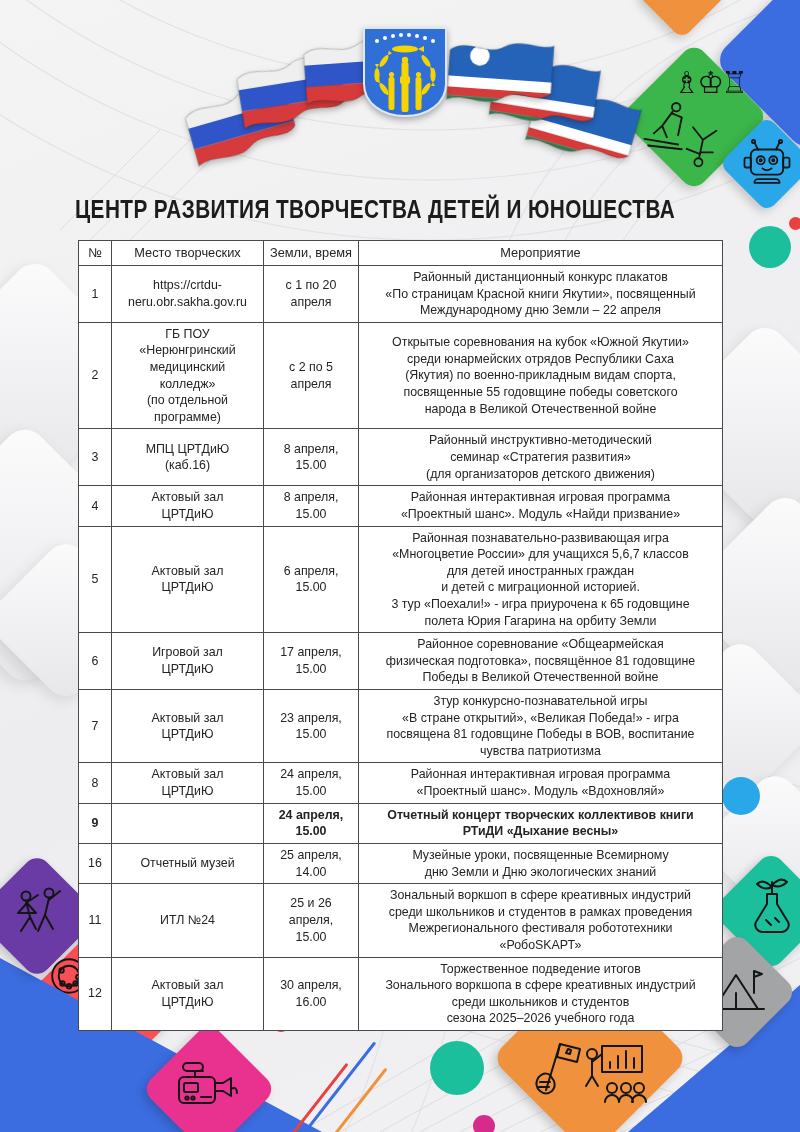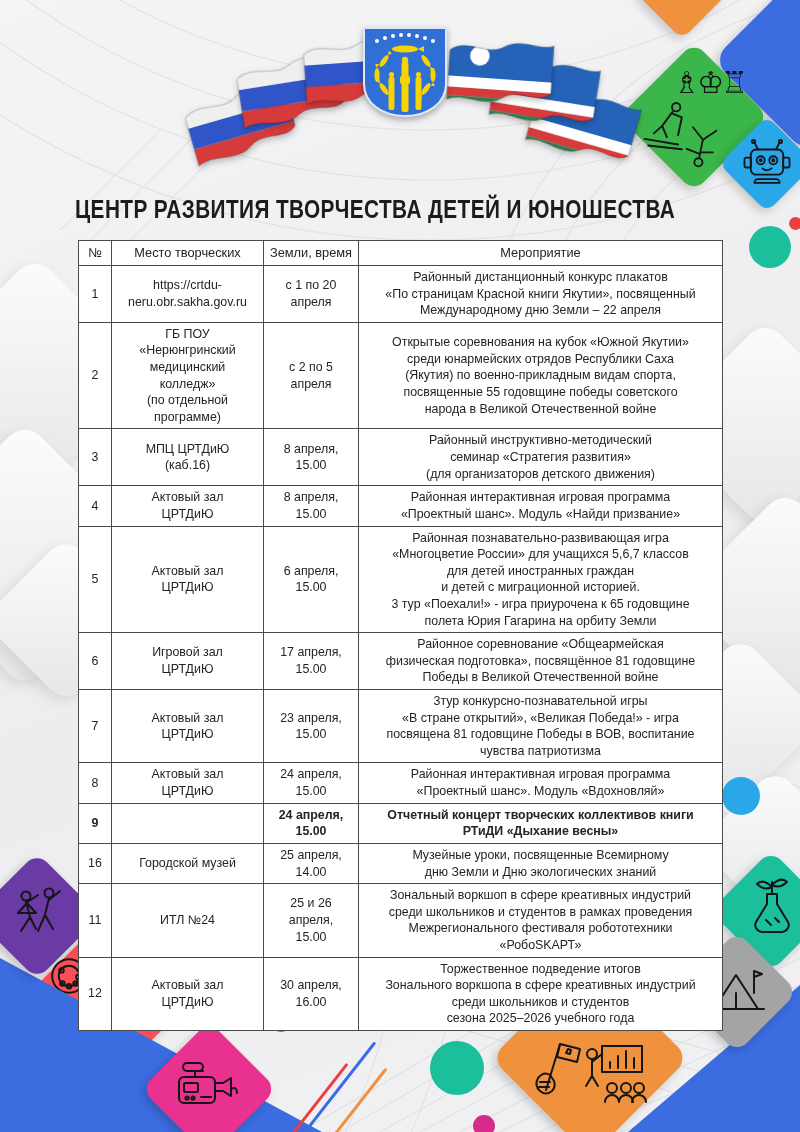--- a/index.html
+++ b/index.html
@@ -449,21 +449,21 @@
           <tr class="bold">
             <td class="num">9</td>
             <td class="venue"></td>
             <td class="date">24 апреля,
 15.00</td>
             <td class="event">Отчетный концерт творческих коллективов книги
 РТиДИ «Дыхание весны»</td>
           </tr>
           <tr>
             <td class="num">16</td>
-            <td class="venue">Городской музей</td>
+            <td class="venue">Отчетный музей</td>
             <td class="date">25 апреля,
 14.00</td>
             <td class="event">Музейные уроки, посвященные Всемирному
 дню Земли и Дню экологических знаний</td>
           </tr>
           <tr>
             <td class="num">11</td>
             <td class="venue">ИТЛ №24</td>
             <td class="date">25 и 26
 апреля,

